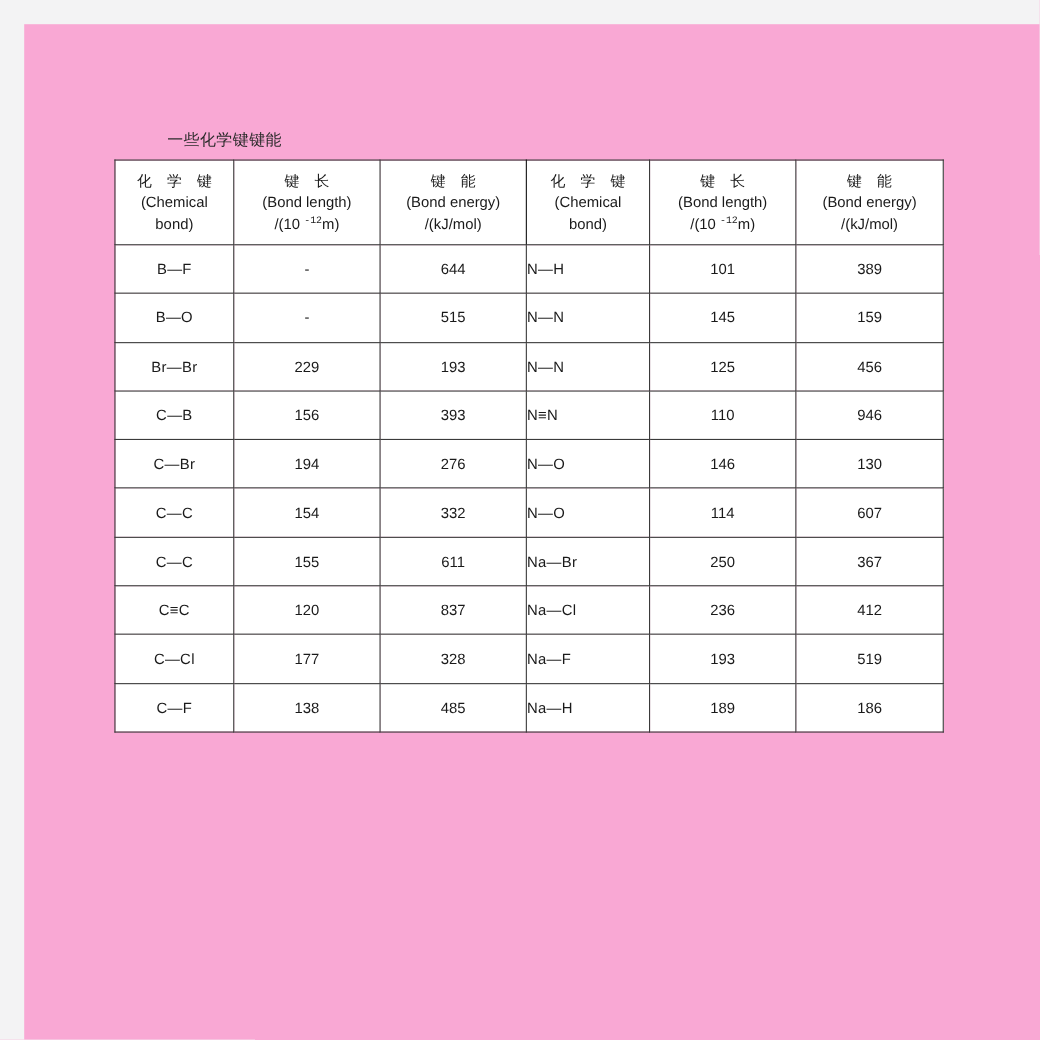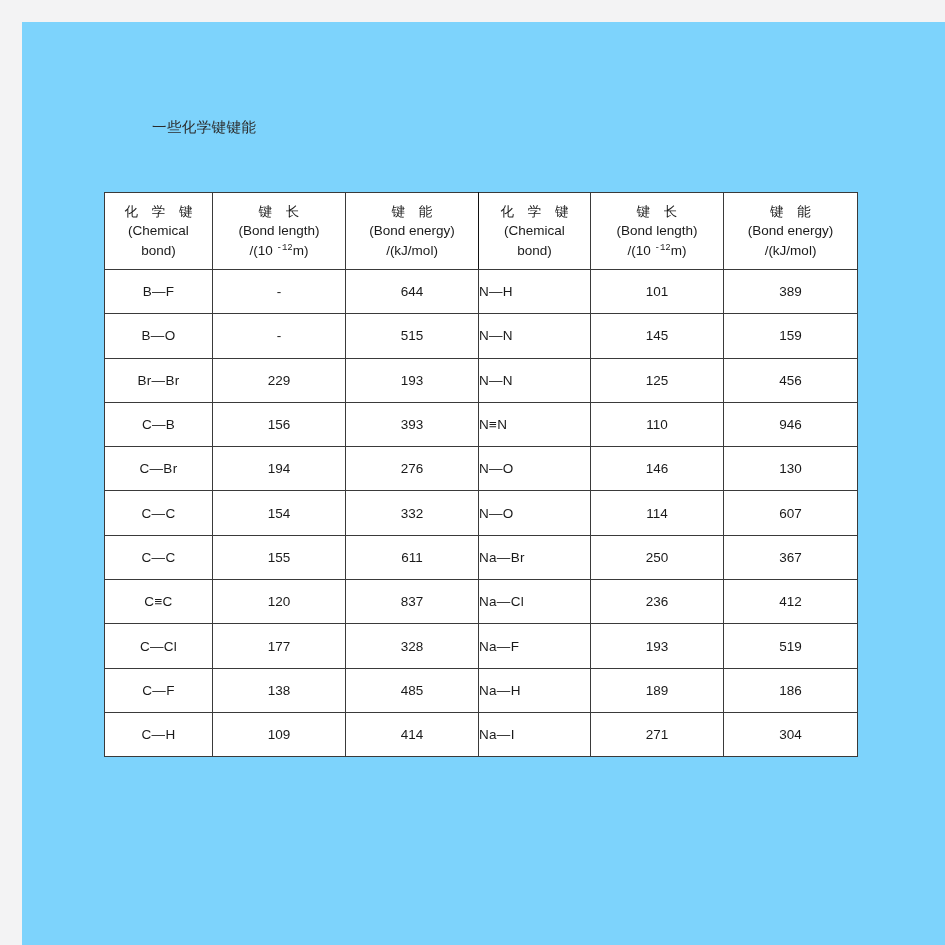--- a/index.html
+++ b/index.html
@@ -12,21 +12,21 @@
     height: 945px;
     overflow: hidden;
     font-family: "Liberation Sans", sans-serif;
   }
   .page {
     position: absolute;
     left: 22px;
     top: 22px;
     width: 923px;
     height: 923px;
-    background: #7dd3fc;
+    background: #f9a8d4;
   }
   .doc-body {
     position: absolute;
     left: 0;
     top: 0;
     width: 923px;
     height: 923px;
   }
   .table-title {
     position: absolute;
@@ -49,21 +49,20 @@
   table.bond-table th {
     border: 1px solid #3a3a3a;
     padding: 0;
     font-weight: normal;
     color: #1a1a1a;
     background: #ffffff;
   }
   
   table.bond-table {
     border: 1.6px solid #111;
-    margin-top: 47px;
   }
   col.c1 { width: 108px; }
   col.c2 { width: 133px; }
   col.c3 { width: 133px; }
   col.c4 { width: 112px; }
   col.c5 { width: 133px; }
   col.c6 { width: 134px; }
 
   thead td {
     height: 76px;
@@ -238,25 +237,17 @@
             <td class="num">519</td>
           </tr>
           <tr>
             <td class="bond">C—F</td>
             <td class="num">138</td>
             <td class="num sep-left">485</td>
             <td class="bond center">Na—H</td>
             <td class="num">189</td>
             <td class="num">186</td>
           </tr>
-          <tr>
-            <td class="bond">C—H</td>
-            <td class="num">109</td>
-            <td class="num sep-left">414</td>
-            <td class="bond center">Na—I</td>
-            <td class="num">271</td>
-            <td class="num">304</td>
-          </tr>
         </tbody>
     </table>
 
   </div>
 </div>
 
 </body></html>

